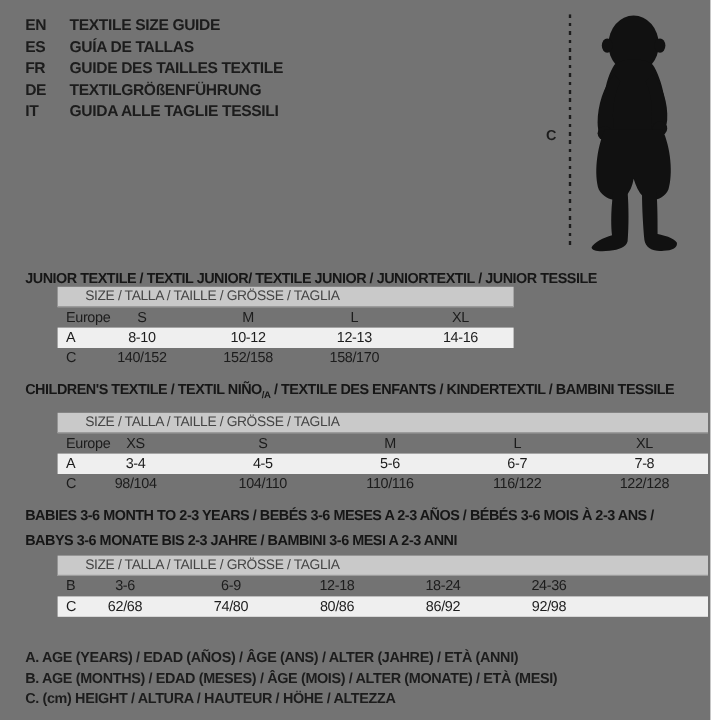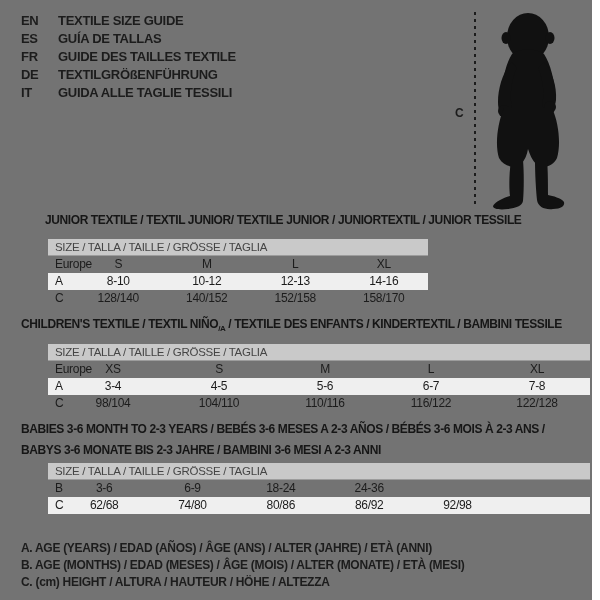--- a/index.html
+++ b/index.html
@@ -25,32 +25,32 @@
   
   .sec-title{
     position:absolute;left:21px;font-size:12px;font-weight:bold;
     line-height:17px;white-space:nowrap;letter-spacing:-0.4px;color:#161616;
   }
   .sec-title .sub{font-size:8px;vertical-align:sub;}
   
   .table{position:absolute;left:48px;font-size:12px;}
   .thead{
     background:#c9c9c9;color:#454545;height:16px;line-height:16px;
-    padding-left:7px;font-size:11.5px;border-bottom:1px solid #9c9c9c;
+    padding-left:23px;font-size:11.5px;border-bottom:1px solid #9c9c9c;
     white-space:nowrap;
   }
   .trow{display:grid;height:17px;line-height:17px;align-items:center;}
   .trow.shaded{background:#efefef;}
   .cell{text-align:center;white-space:nowrap;}
   .cell.label{text-align:left;padding-left:7px;overflow:visible;}
   
   .footnotes{position:absolute;left:21px;top:540px;font-size:12px;font-weight:bold;line-height:17px;}
   .footnote{white-space:nowrap;}
   
-  #title-0{top:212px;margin-left:24px;} #table-0{top:239px;width:380px;}
+  #title-0{top:224px;} #table-0{top:239px;width:380px;}
   #title-1{top:316px;text-align:right;} #table-1{top:344px;width:542px;}
   #title-2{top:421px;} #table-2{top:463px;width:542px;}
 </style>
 </head>
 <body>
 
 <div class="canvas">
 
   <div class="lang-block">
     <div class="lang-row">
@@ -109,21 +109,20 @@
         </div>
         <div class="trow shaded" style="grid-template-columns: 26px repeat(4, 1fr);">
           <div class="cell label">A</div>
           <div class="cell val">8-10</div>
           <div class="cell val">10-12</div>
           <div class="cell val">12-13</div>
           <div class="cell val">14-16</div>
         </div>
         <div class="trow" style="grid-template-columns: 26px repeat(4, 1fr);">
           <div class="cell label">C</div>
-          <div class="cell val">128/140</div>
           <div class="cell val">140/152</div>
           <div class="cell val">152/158</div>
           <div class="cell val">158/170</div>
         </div>
       </div>
   </div>
 
   <div class="sec-title" id="title-1">
     <span>CHILDREN'S TEXTILE / TEXTIL NIÑO</span><span class="sub">/A</span><span> / TEXTILE DES ENFANTS / KINDERTEXTIL / BAMBINI TESSILE</span>
     <div></div>
@@ -162,20 +161,21 @@
     <span>BABIES 3-6 MONTH TO 2-3 YEARS / BEBÉS 3-6 MESES A 2-3 AÑOS / BÉBÉS 3-6 MOIS À 2-3 ANS /</span><span class="sub"></span><span></span>
     <div>BABYS 3-6 MONATE BIS 2-3 JAHRE / BAMBINI 3-6 MESI A 2-3 ANNI</div>
   </div>
   <div class="table" id="table-2">
     <div class="thead">SIZE / TALLA / TAILLE / GRÖSSE / TAGLIA</div>
     <div>
         <div class="trow" style="grid-template-columns: 12px repeat(6, 1fr);">
           <div class="cell label">B</div>
           <div class="cell val">3-6</div>
           <div class="cell val">6-9</div>
+          <div class="cell val">12-18</div>
           <div class="cell val">18-24</div>
           <div class="cell val">24-36</div>
         </div>
         <div class="trow shaded" style="grid-template-columns: 12px repeat(6, 1fr);">
           <div class="cell label">C</div>
           <div class="cell val">62/68</div>
           <div class="cell val">74/80</div>
           <div class="cell val">80/86</div>
           <div class="cell val">86/92</div>
           <div class="cell val">92/98</div>

